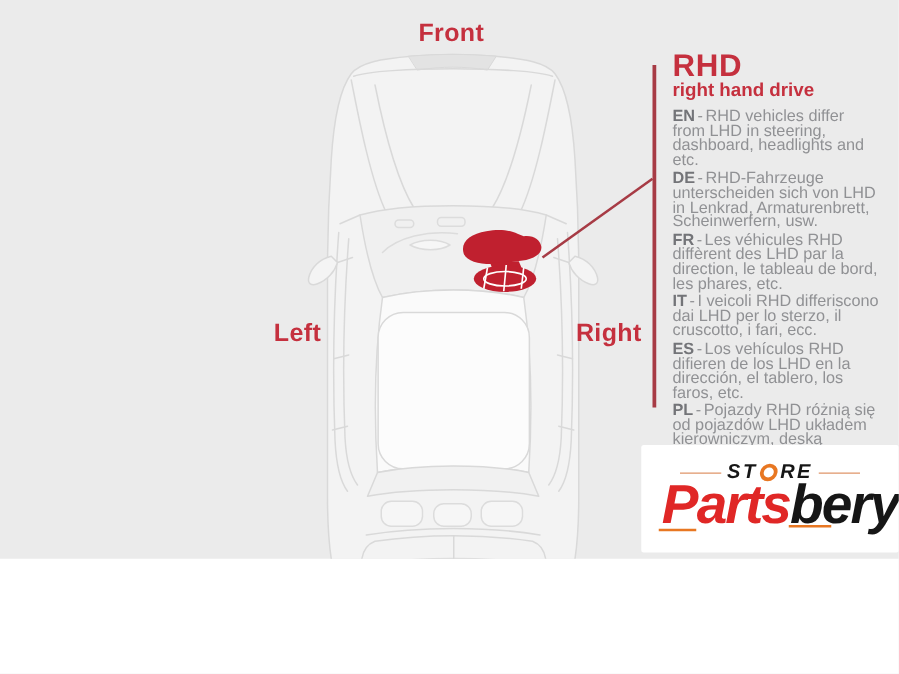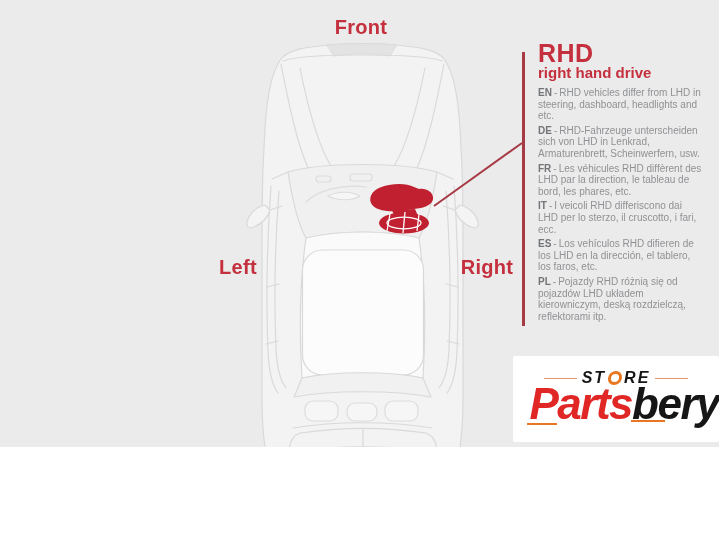--- a/index.html
+++ b/index.html
@@ -18,21 +18,21 @@
   .lbl-left  { left:206px; top:256px; width:64px;  }
   .lbl-right { left:452px; top:256px; width:70px;  }
   .lbl-rear  { left:301px; top:501px; width:120px; }
 
   .panel { position:absolute; left:522px; top:40px; width:188px; }
   .panel-bar { position:absolute; left:0; top:12px; width:3px; height:274px; background:#a73b45; }
   .panel-content { margin-left:16px; }
   .panel-title { color:#c5303e; font-size:25px; font-weight:bold; line-height:26px; letter-spacing:0.5px; }
   .panel-subtitle { color:#c5303e; font-size:15px; font-weight:bold; line-height:14px; }
   .entries { margin-top:7px; width:170px; }
-  .entry { font-size:10px; line-height:11.6px; color:#909194; margin:0 4px 3px 0; }
+  .entry { font-size:13px; line-height:11.6px; color:#909194; margin:0 4px 3px 0; }
   .entry .code { font-weight:bold; color:#737478; }
   .entry .sep { margin:0 2px; }
 
   .logo {
     position:absolute; right:0; bottom:5px; width:206px; height:86px;
     background:#ffffff; border-radius:2px;
   }
   .logo-row1 { display:flex; align-items:center; justify-content:center; margin-top:13px; gap:5px; }
   .logo-line { width:33px; height:1px; background:#e0956a; }
   .logo-store {

